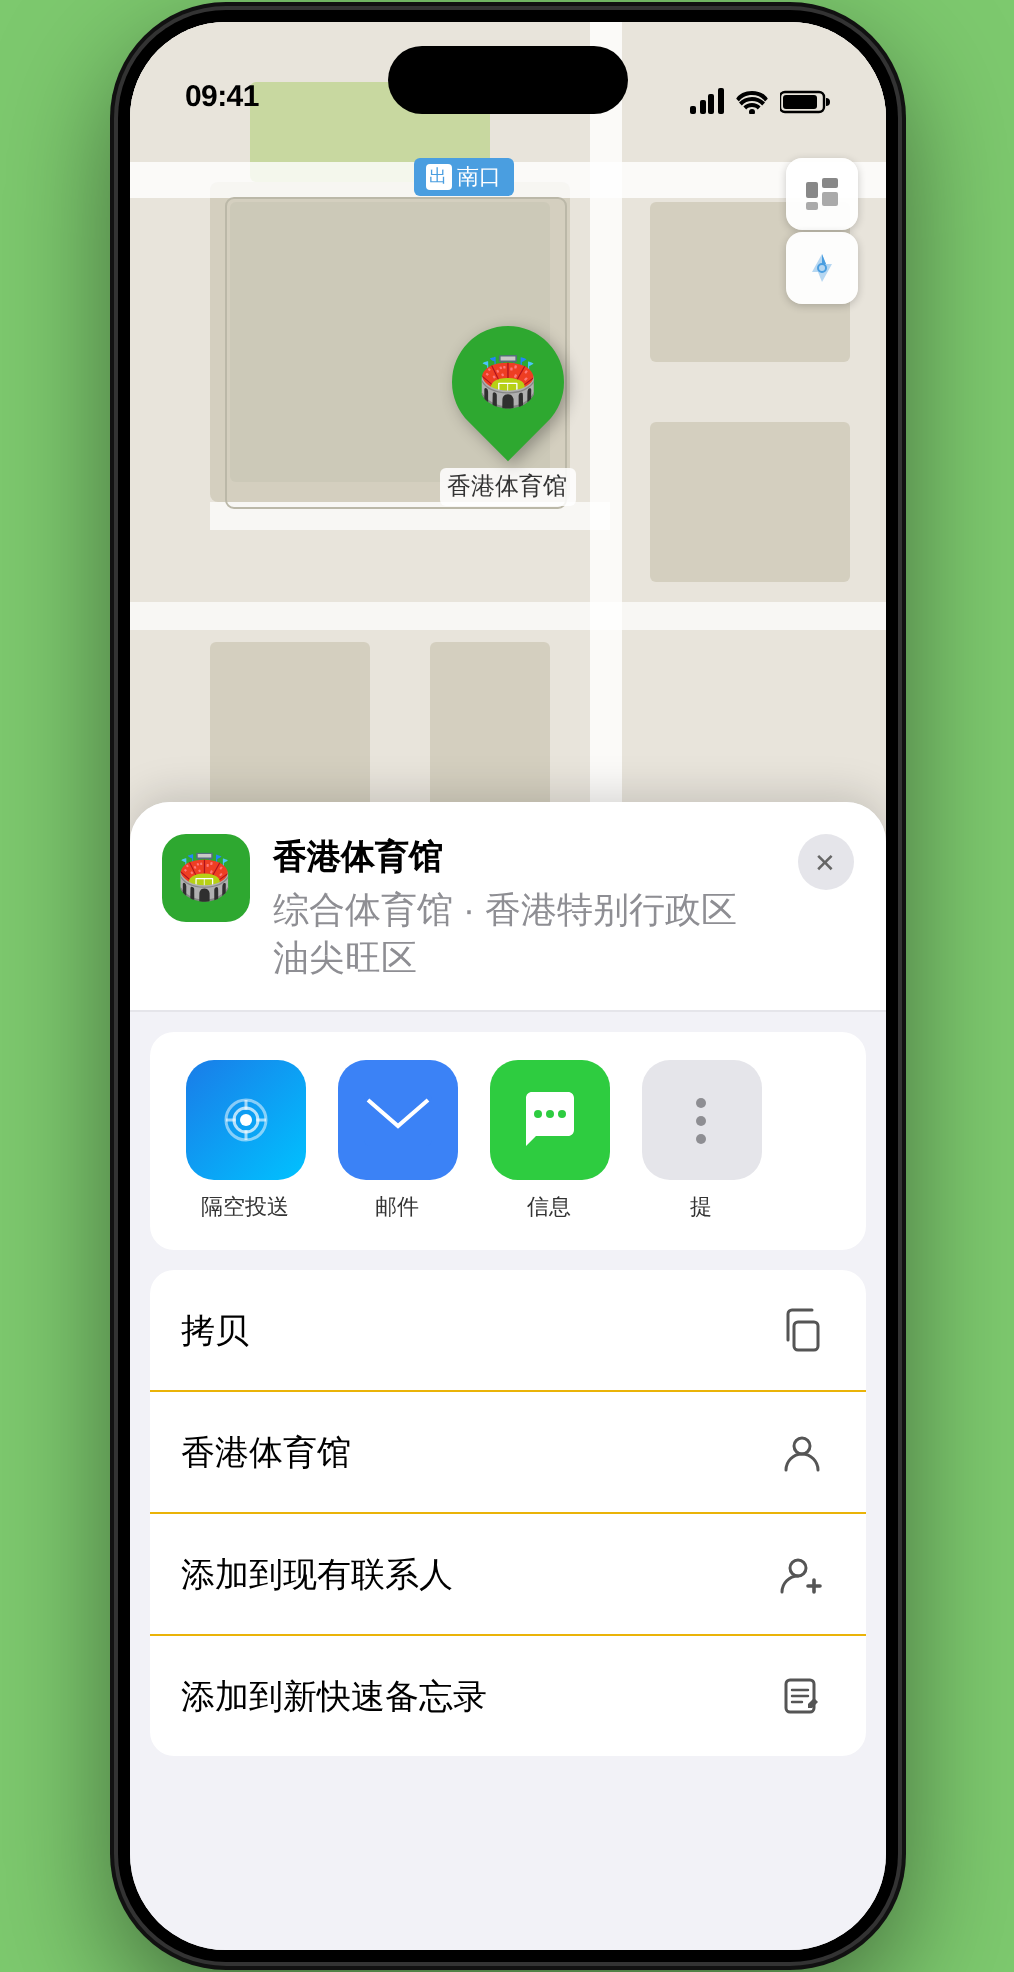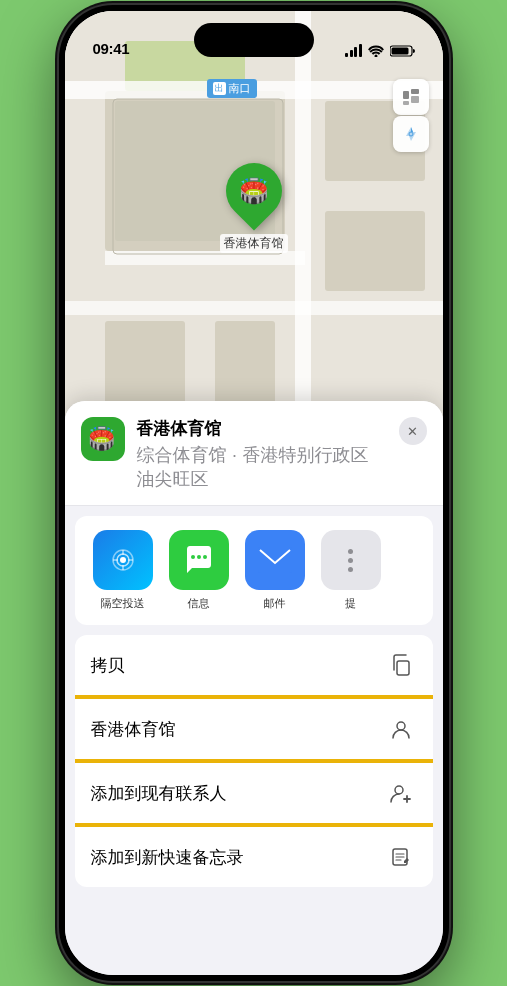--- a/index.html
+++ b/index.html
@@ -282,21 +282,21 @@
       background: #fff;
       border-radius: 12px;
       overflow: hidden;
     }
 
     .action-item {
       display: flex;
       align-items: center;
       justify-content: space-between;
       padding: 14px 16px;
-      border-bottom: 4px solid #eab308;
+      border-bottom: 1px solid #eab308;
     }
 
     .action-item:last-child {
       border-bottom: none;
     }
 
     .action-text {
       font-size: 17px;
       color: #000;
     }
@@ -449,39 +449,39 @@
               <circle cx="15" cy="15" r="10" fill="none" stroke="white" stroke-width="1.5" opacity="0.5"></circle>
               <circle cx="15" cy="15" r="6" fill="none" stroke="white" stroke-width="1.5" opacity="0.7"></circle>
               <circle cx="15" cy="15" r="3" fill="white"></circle>
               <path d="M15 5 L15 10 M15 20 L15 25 M5 15 L10 15 M20 15 L25 15" stroke="white" stroke-width="1.5" opacity="0.6"></path>
             </svg>
           </div>
           <span class="share-label">隔空投送</span>
         </div>
 
         <div class="share-item">
+          <div class="share-icon mail">
+            <svg width="34" height="26" viewBox="0 0 34 26">
+              <rect width="34" height="26" rx="3" fill="#3b82f6"></rect>
+              <path d="M2 3L17 16 32 3" fill="none" stroke="white" stroke-width="2"></path>
+            </svg>
+          </div>
+          <span class="share-label">邮件</span>
+        </div>
+
+        <div class="share-item">
           <div class="share-icon messages">
             <svg width="34" height="34" viewBox="0 0 34 34">
               <path d="M5 6C5 4.3 6.3 3 8 3h18c1.7 0 3 1.3 3 3v16c0 1.7-1.3 3-3 3H10l-5 5V6z" fill="white"></path>
               <circle cx="11" cy="14" r="2" fill="#2ecc40"></circle>
               <circle cx="17" cy="14" r="2" fill="#2ecc40"></circle>
               <circle cx="23" cy="14" r="2" fill="#2ecc40"></circle>
             </svg>
           </div>
           <span class="share-label">信息</span>
-        </div>
-
-        <div class="share-item">
-          <div class="share-icon mail">
-            <svg width="34" height="26" viewBox="0 0 34 26">
-              <rect width="34" height="26" rx="3" fill="#3b82f6"></rect>
-              <path d="M2 3L17 16 32 3" fill="none" stroke="white" stroke-width="2"></path>
-            </svg>
-          </div>
-          <span class="share-label">邮件</span>
         </div>
 
 
         <div class="share-item">
           <div style="width:60px;height:60px;border-radius:14px;background:#e5e5ea;display:flex;align-items:center;justify-content:center;">
             <div style="display:flex;flex-direction:column;gap:4px;">
               <div style="width:5px;height:5px;background:#8e8e93;border-radius:50%;"></div>
               <div style="width:5px;height:5px;background:#8e8e93;border-radius:50%;"></div>
               <div style="width:5px;height:5px;background:#8e8e93;border-radius:50%;"></div>
             </div>

